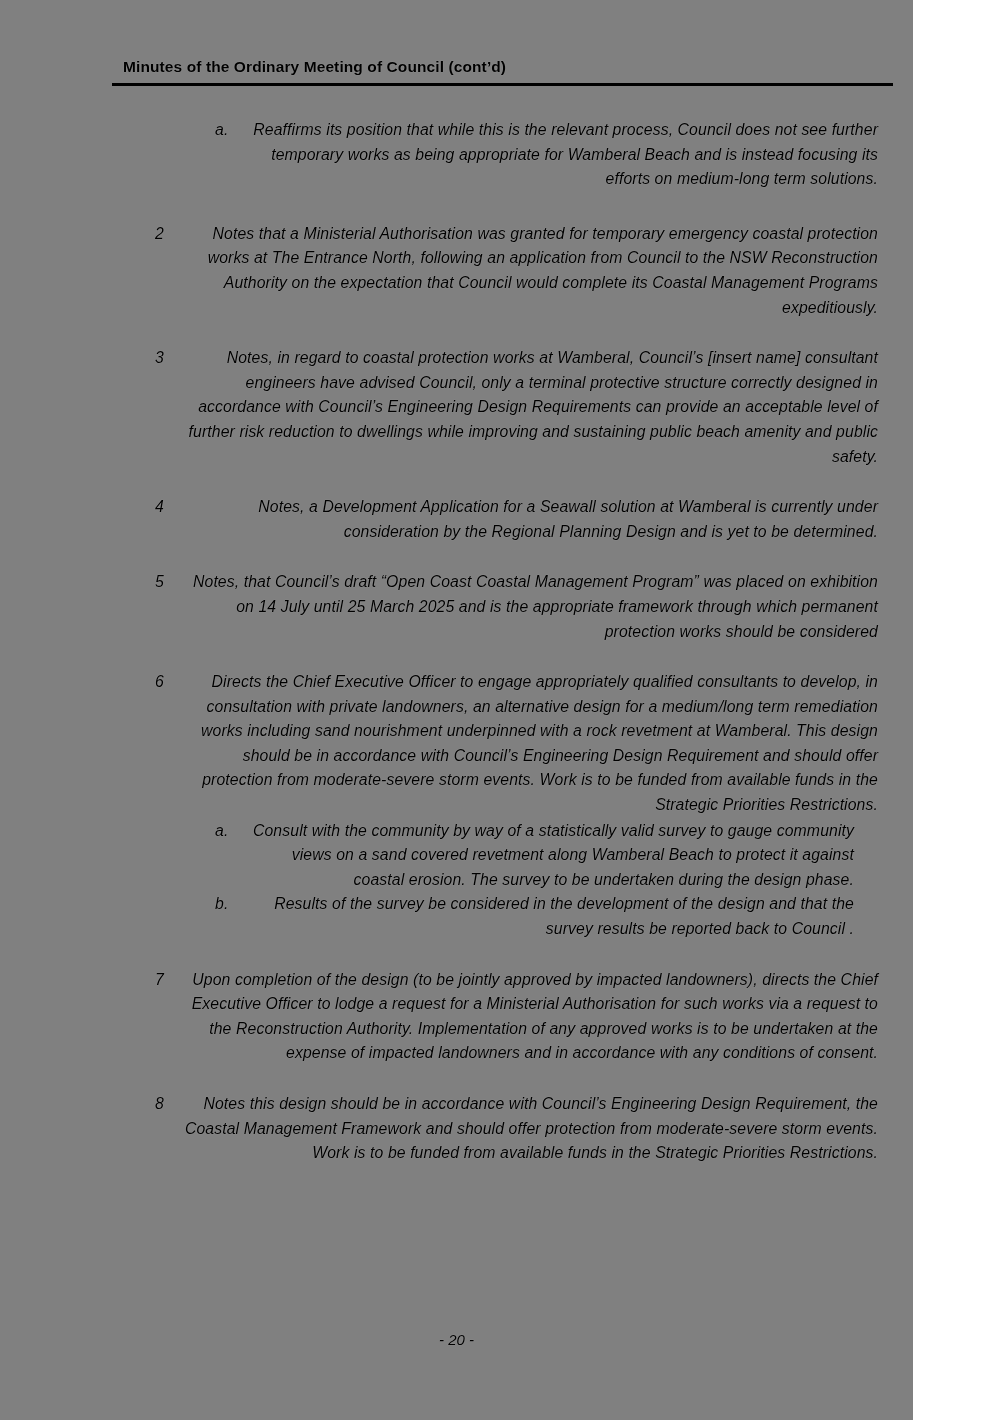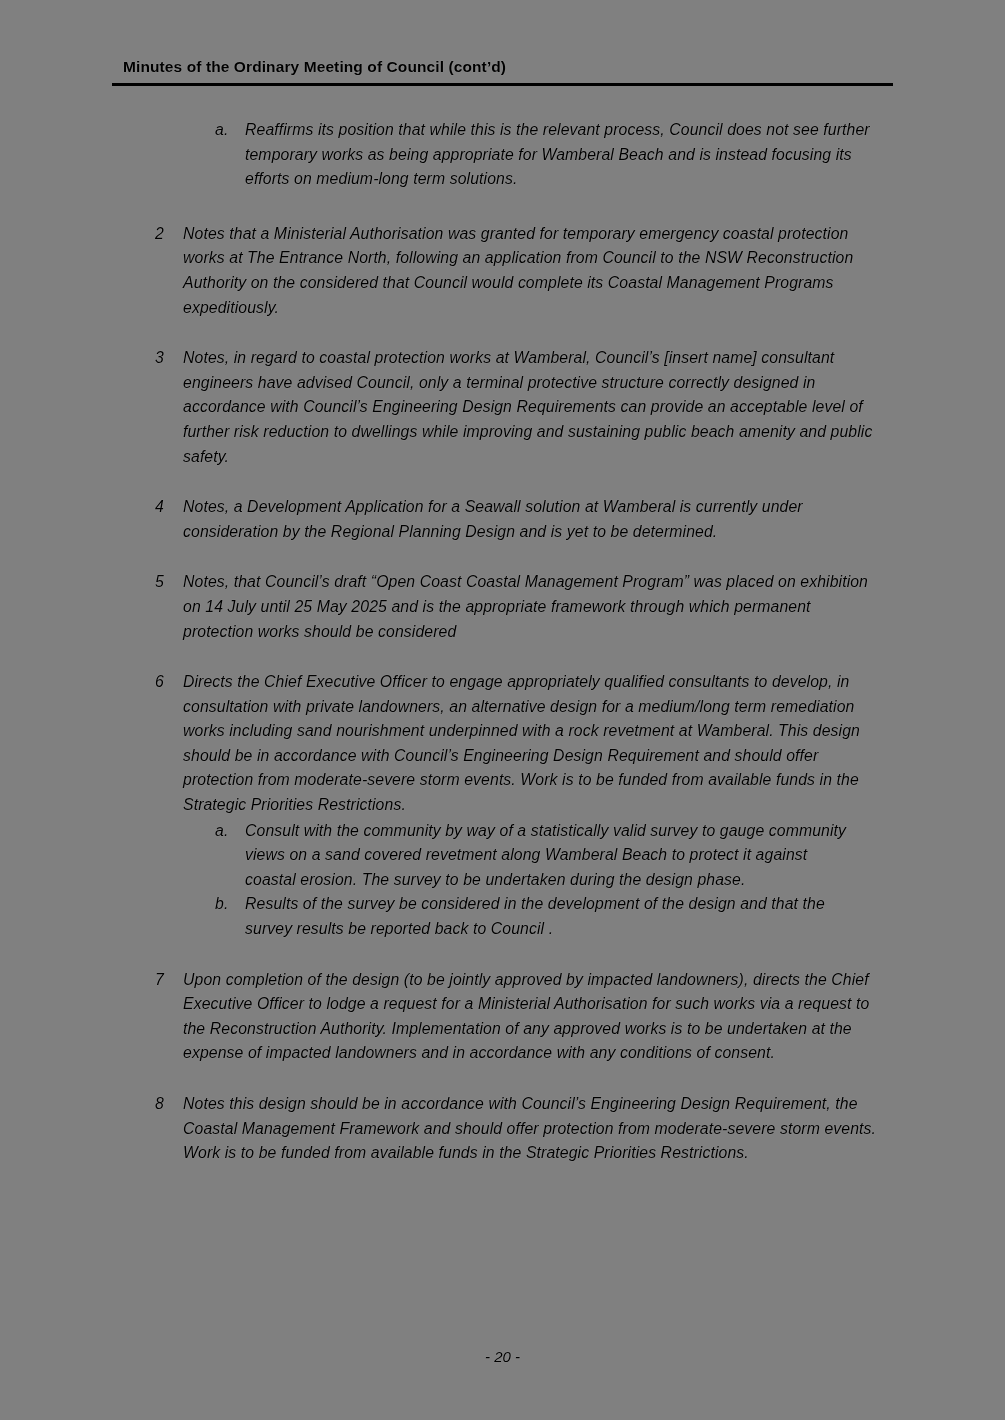--- a/index.html
+++ b/index.html
@@ -1,21 +1,21 @@
 <!DOCTYPE html>
 <html><head>
 <meta charset="utf-8">
 <style>
   html, body {
     margin: 0;
     padding: 0;
   }
   .page {
     position: relative;
-    width: 1005px;
+    width: 913px;
     height: 1420px;
     background: #808080;
     font-family: "Liberation Sans", sans-serif;
     color: #000;
     overflow: hidden;
   }
   .doc-header {
     position: absolute;
     left: 112px;
     top: 58px;
@@ -34,21 +34,21 @@
     position: absolute;
     left: 155px;
     top: 118px;
     width: 723px;
     font-style: italic;
     font-size: 15.8px;
     line-height: 24.6px;
     letter-spacing: 0.1px;
     text-shadow: 0 0 1px rgba(255,255,255,0.35);
   }
-  .content p { margin: 0; }
+  .content p { margin: 0; text-align: right; }
   .intro-sub {
     display: flex;
     margin-left: 60px;
     margin-bottom: 30px;
   }
   .intro-sub .sub-label,
   .sub-item .sub-label {
     width: 30px;
     flex: 0 0 30px;
   }
@@ -69,21 +69,20 @@
   .sub-item .sub-text { flex: 1; margin-right: 24px; }
   .footer {
     position: absolute;
     left: 0;
     top: 1331px;
     width: 100%;
     text-align: center;
     font-style: italic;
     font-size: 15px;
     text-shadow: 0 0 1px rgba(255,255,255,0.35);
-    margin-top: 17px;
   }
 </style>
 </head>
 <body>
 
 <div class="page">
 
   <div class="doc-header">
     <div class="title">Minutes of the Ordinary Meeting of Council (cont’d)</div>
   </div>
@@ -91,42 +90,42 @@
   <div class="content">
 
     <div class="intro-sub">
       <span class="sub-label">a.</span>
       <p class="sub-text">Reaffirms its position that while this is the relevant process, Council does not see further temporary works as being appropriate for Wamberal Beach and is instead focusing its efforts on medium-long term solutions.</p>
     </div>
 
     <div class="item">
       <span class="num">2</span>
       <div class="item-body">
-        <p>Notes that a Ministerial Authorisation was granted for temporary emergency coastal protection works at The Entrance North, following an application from Council to the NSW Reconstruction Authority on the considered that Council would complete its Coastal Management Programs expeditiously.</p>
+        <p>Notes that a Ministerial Authorisation was granted for temporary emergency coastal protection works at The Entrance North, following an application from Council to the NSW Reconstruction Authority on the expectation that Council would complete its Coastal Management Programs expeditiously.</p>
       </div>
     </div>
 
     <div class="item">
       <span class="num">3</span>
       <div class="item-body">
         <p>Notes, in regard to coastal protection works at Wamberal, Council’s [insert name] consultant engineers have advised Council, only a terminal protective structure correctly designed in accordance with Council’s Engineering Design Requirements can provide an acceptable level of further risk reduction to dwellings while improving and sustaining public beach amenity and public safety.</p>
       </div>
     </div>
 
     <div class="item">
       <span class="num">4</span>
       <div class="item-body">
         <p>Notes, a Development Application for a Seawall solution at Wamberal is currently under consideration by the Regional Planning Design and is yet to be determined.</p>
       </div>
     </div>
 
     <div class="item">
       <span class="num">5</span>
       <div class="item-body">
-        <p>Notes, that Council’s draft “Open Coast Coastal Management Program” was placed on exhibition on 14 July until 25 May 2025 and is the appropriate framework through which permanent protection works should be considered</p>
+        <p>Notes, that Council’s draft “Open Coast Coastal Management Program” was placed on exhibition on 14 July until 25 March 2025 and is the appropriate framework through which permanent protection works should be considered</p>
       </div>
     </div>
 
     <div class="item">
       <span class="num">6</span>
       <div class="item-body">
         <p>Directs the Chief Executive Officer to engage appropriately qualified consultants to develop, in consultation with private landowners, an alternative design for a medium/long term remediation works including sand nourishment underpinned with a rock revetment at Wamberal. This design should be in accordance with Council’s Engineering Design Requirement and should offer protection from moderate-severe storm events. Work is to be funded from available funds in the Strategic Priorities Restrictions.</p>
         <div class="sub-list">
           <div class="sub-item">
             <span class="sub-label">a.</span>

